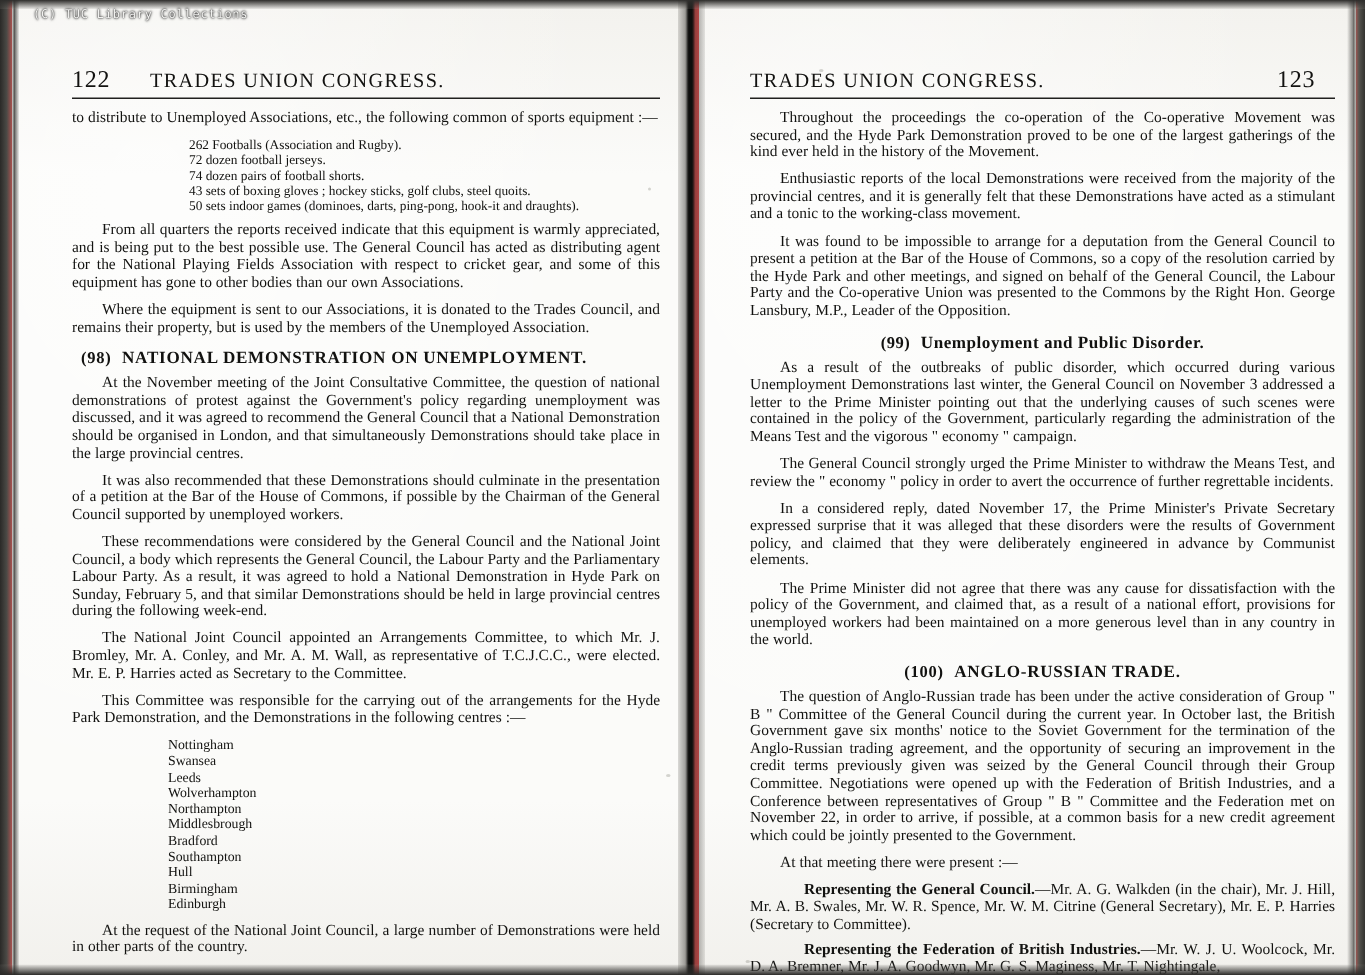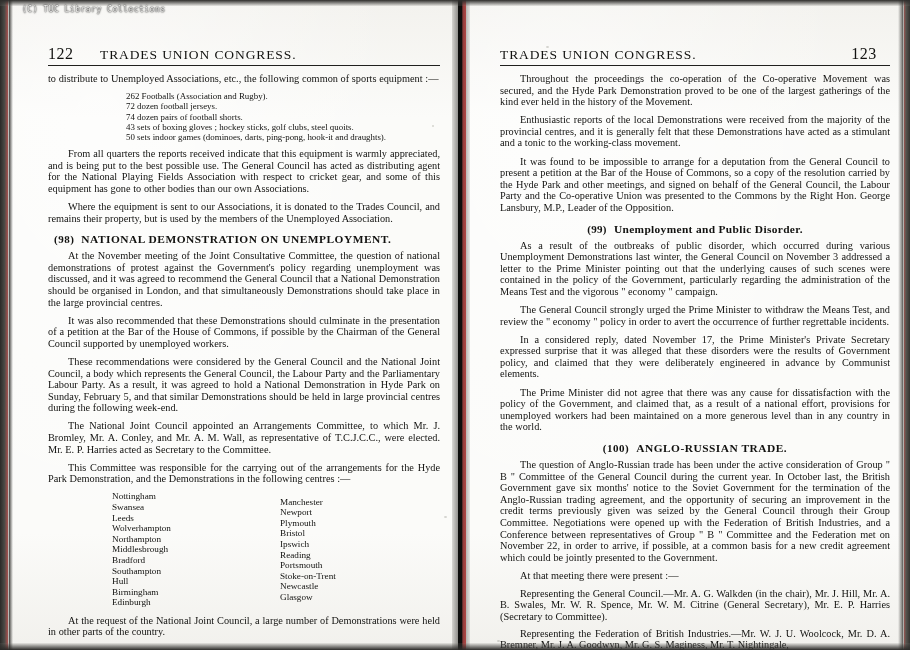--- a/index.html
+++ b/index.html
@@ -181,21 +181,21 @@
   }
   .city-col-a { width: 168px; }
 
   p.rep {
     margin: 0 0 5px 0;
     font-size: 10.3px;
     line-height: 11.6px;
     text-align: justify;
     text-indent: 20px;
   }
-  p.rep b { font-weight: normal; }
+  p.rep b { font-weight: bold; margin-left: 16px; }
 
   
   .speckle {
     position: absolute;
     background: rgba(120,118,110,0.30);
     border-radius: 50%;
     z-index: 5;
   }
 </style>
 </head>
@@ -262,32 +262,20 @@
         <li>Leeds</li>
         <li>Wolverhampton</li>
         <li>Northampton</li>
         <li>Middlesbrough</li>
         <li>Bradford</li>
         <li>Southampton</li>
         <li>Hull</li>
         <li>Birmingham</li>
         <li>Edinburgh</li>
       </ul>
-      <ul class="city-col-b">
-        <li>Manchester</li>
-        <li>Newport</li>
-        <li>Plymouth</li>
-        <li>Bristol</li>
-        <li>Ipswich</li>
-        <li>Reading</li>
-        <li>Portsmouth</li>
-        <li>Stoke-on-Trent</li>
-        <li>Newcastle</li>
-        <li>Glasgow</li>
-      </ul>
     </div>
 
     <p class="body">At the request of the National Joint Council, a large number of Demonstrations were held in other parts of the country.</p>
   </div>
 
   <div class="col col-right">
 
     <div class="runhead right-head">
       <span class="folio">123</span>
       <span class="title">TRADES UNION CONGRESS.</span>

